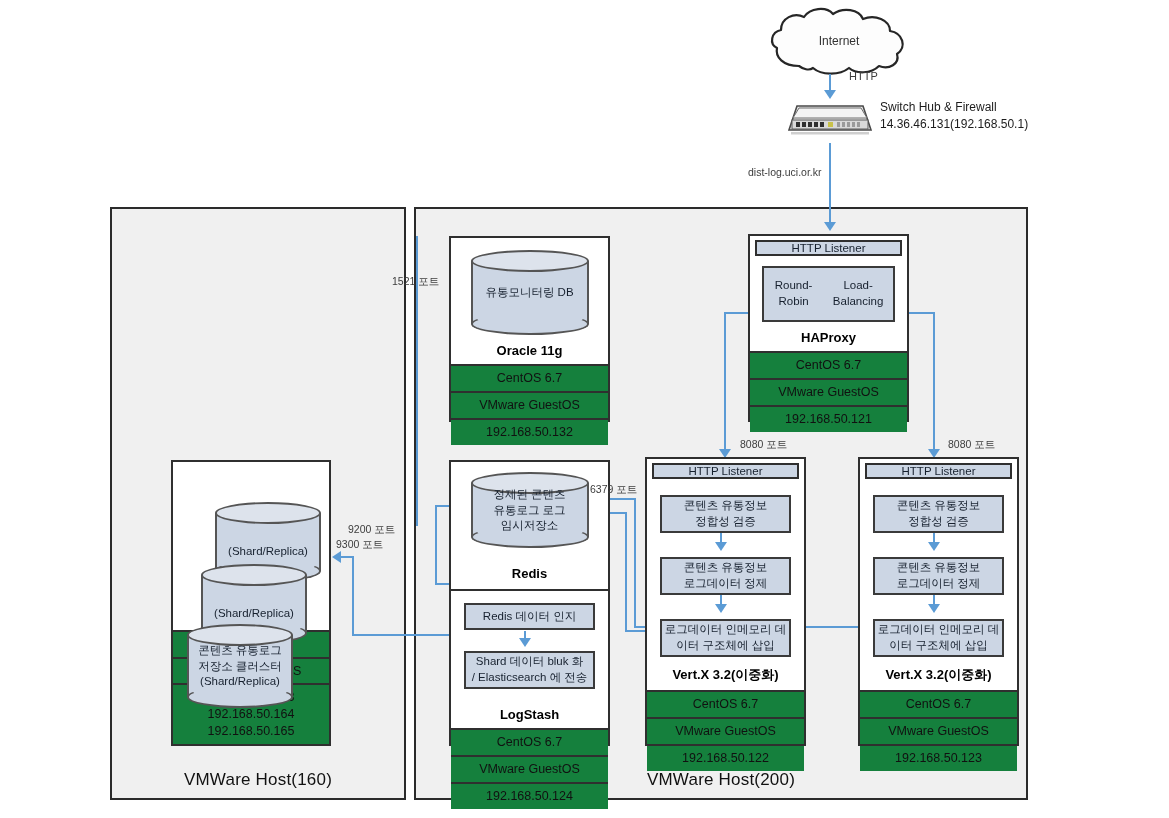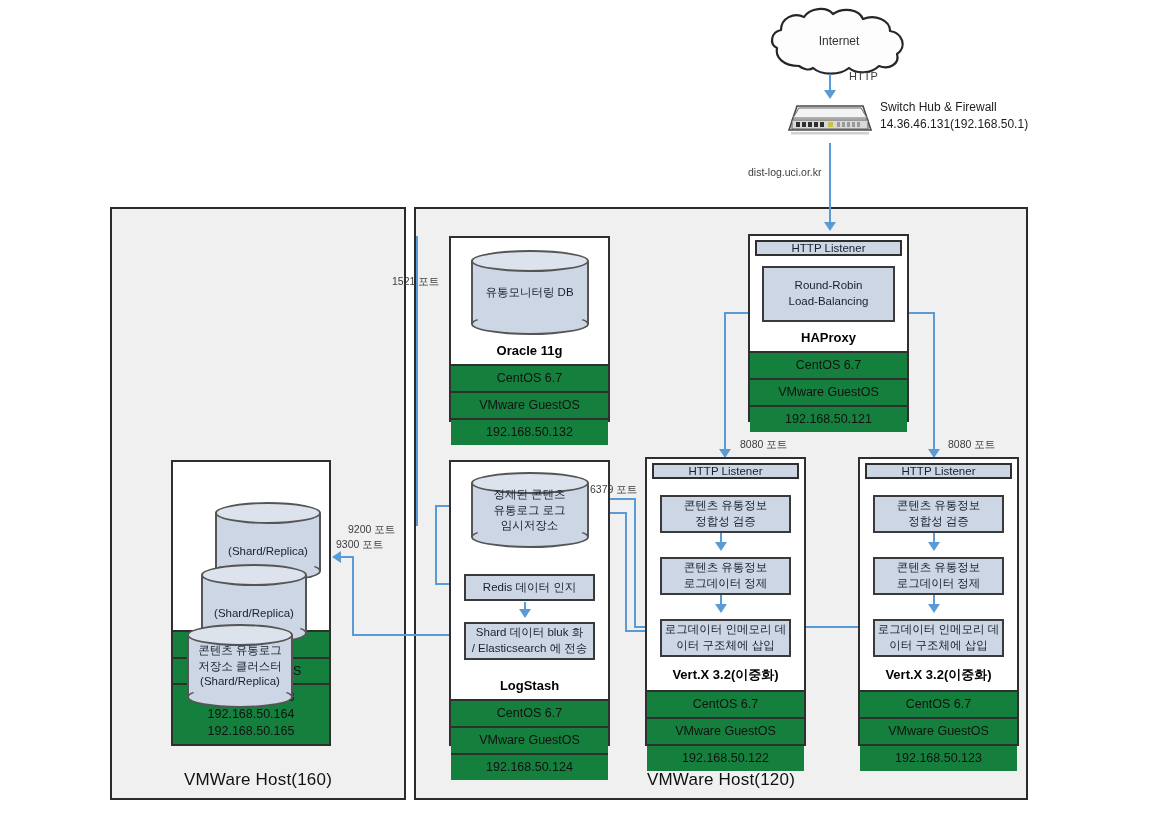--- a/index.html
+++ b/index.html
@@ -213,21 +213,21 @@
 
   <div class="ln lnv" style="left:829px;top:143px;width:2px;height:84px;"></div>
   <div class="arrow ar-down" style="left:824px;top:222px;"></div>
   <div class="conn-label" style="left:748px;top:166px;">dist-log.uci.or.kr</div>
 
   <div class="abs host" style="left:110px;top:207px;width:296px;height:593px;">
     <div class="host-label">VMWare Host(160)</div>
   </div>
 
   <div class="abs host" style="left:414px;top:207px;width:614px;height:593px;">
-    <div class="host-label">VMWare Host(120)</div>
+    <div class="host-label">VMWare Host(200)</div>
   </div>
 
   <div class="abs node" style="left:449px;top:236px;width:161px;height:186px;">
     <div class="node-body" style="padding-top:12px;">
       <div class="cyl" style="width:118px;height:85px;">
         <div class="cyl-body"></div>
         <div class="cyl-bot"></div>
         <div class="cyl-top"></div>
         <div class="cyl-text">유통모니터링 DB</div>
       </div>
@@ -237,21 +237,21 @@
     <div class="row">VMware GuestOS</div>
     <div class="row">192.168.50.132</div>
   </div>
 
   <div class="ln lnv" style="left:416px;top:236px;width:2px;height:290px;"></div>
   <div class="conn-label" style="left:392px;top:275px;">1521 포트</div>
 
   <div class="abs node" style="left:748px;top:234px;width:161px;height:188px;">
     <div class="listener" style="margin:4px 5px 0 5px;height:22px;">HTTP Listener</div>
     <div class="node-body" style="padding-top:10px;">
-      <div class="proc" style="width:133px;height:56px;flex-direction:column;">
+      <div class="proc" style="width:133px;height:56px;flex-direction:row;">
         <div>Round-Robin</div>
         <div>Load-Balancing</div>
       </div>
     </div>
     <div class="node-title">HAProxy</div>
     <div class="row">CentOS  6.7</div>
     <div class="row">VMware GuestOS</div>
     <div class="row">192.168.50.121</div>
   </div>
 
@@ -318,20 +318,21 @@
         <div class="cyl-body"></div>
         <div class="cyl-bot"></div>
         <div class="cyl-top"></div>
         <div class="cyl-text">
           <div>정제된 콘텐츠</div>
           <div>유통로그 로그</div>
           <div>임시저장소</div>
         </div>
       </div>
     </div>
+    <div class="node-title" style="border-bottom:2px solid #2f2f2f;padding-bottom:8px;">Redis</div>
 
     <div class="node-body" style="flex:0 0 auto;padding-top:12px;height:96px;">
       <div class="proc" style="width:131px;height:27px;">Redis 데이터 인지</div>
       <div class="abs" style="left:73px;top:40px;">
         <div class="ln lnv" style="left:0;top:0;width:2px;height:10px;"></div>
         <div class="arrow ar-down" style="left:-5px;top:7px;"></div>
       </div>
       <div class="proc" style="width:131px;height:38px;flex-direction:column;margin-top:21px;">
         <div>Shard 데이터 bluk 화</div>
         <div>/ Elasticsearch 에 전송</div>

